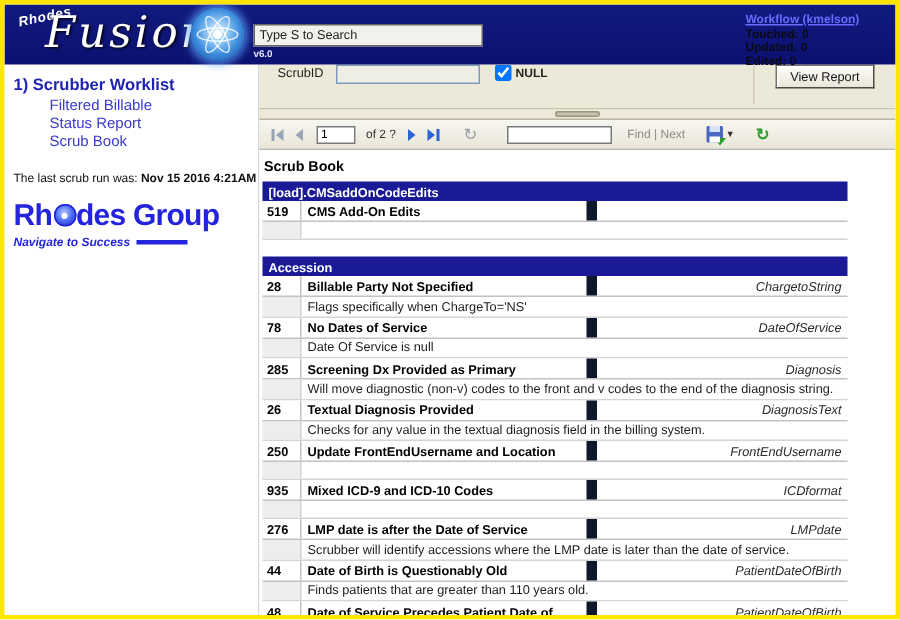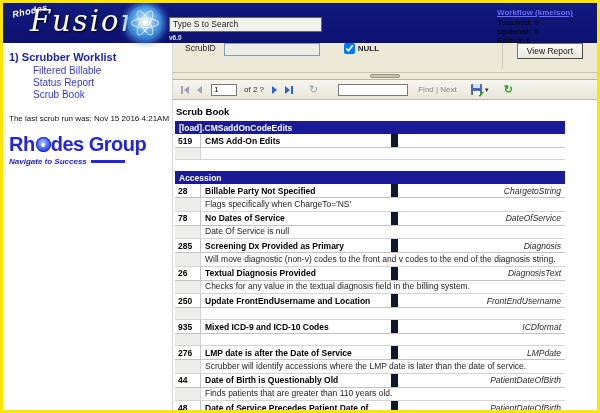--- a/index.html
+++ b/index.html
@@ -25,34 +25,34 @@
   .stat { color:#0a0a14; font-weight:bold; }
 
   
   .body { flex:1; display:flex; min-height:0; }
 
   
   .sidebar { flex:0 0 169px; background:#fff; padding:8px 0 0 6px; }
   .side-title { color:#1f23b2; font-weight:bold; font-size:11px; margin-bottom:2px; }
   .side-link { display:block; color:#3a3ace; font-size:10px; margin:1px 0 1px 24px; cursor:pointer; text-decoration:none; }
   .last-run { font-size:8px; color:#111; margin-top:14px; }
-  .last-run b { font-weight:normal; }
+  .last-run b { font-weight:bold; }
   .rg-logo { margin-top:10px; color:#2424dd; font-weight:bold; font-size:20px; letter-spacing:-0.5px; white-space:nowrap; }
   .rg-atom { display:inline-block; width:15px; height:15px; margin:0 0px -1px 1px; border-radius:50%;
              background:radial-gradient(circle at 45% 40%, #b8ccff 0%, #4a6cf0 45%, #1515b0 100%); box-shadow:0 0 0 1px #2424dd inset; position:relative; }
   .rg-atom .dot { position:absolute; left:5.5px; top:5.5px; width:4px; height:4px; border-radius:50%; background:#fff; }
   .tagline { color:#2424dd; font-size:8px; font-style:italic; font-weight:bold; margin-top:1px; display:flex; align-items:center; gap:4px; }
   .tag-bar { display:inline-block; width:34px; height:3px; background:#2424dd; }
 
   
   .main { flex:1; display:flex; flex-direction:column; border-left:1px solid #d8d8d8; min-width:0; }
   .param-panel { flex:0 0 30px; background:#ece9d8; border-bottom:1px solid #c9c5ae; display:flex; align-items:flex-start; padding:0 10px 0 12px; font-size:8.5px; color:#222; }
   .param-panel .plabel { margin-right:8px; }
   .scrubid-input { width:96px; height:13px; border:1px solid #7f9db9; background:#eeede6; font-size:8px; padding:0 2px; }
-  .cb-wrap { display:flex; align-items:center; margin-left:24px; gap:3px; }
+  .cb-wrap { display:flex; align-items:center; margin-left:10px; gap:3px; }
   .cb-wrap input { width:11px; height:11px; margin:0; }
   .null-label { font-weight:bold; font-size:8px; }
   .vdiv { margin-left:auto; width:1px; height:26px; background:#cfcbb6; }
   .view-report-btn { margin-left:14px; margin-right:4px; font-size:8.5px; padding:2px 9px; color:#111;
        background:linear-gradient(#fdfdfa,#e9e6d9); border:1px solid #75736a; border-right-color:#4c4a43; border-bottom-color:#4c4a43;
        box-shadow:1px 1px 0 #fff inset; cursor:pointer; font-family:Liberation Sans, sans-serif; }
   .splitter { flex:0 0 7px; background:#ece9d8; position:relative; border-bottom:1px solid #b9b5a0; }
   .splitter .handle { position:absolute; left:50%; top:1px; transform:translateX(-50%); width:30px; height:4px; background:#c6c2ae; border:1px solid #9a967f; border-radius:2px; cursor:row-resize; }
 
   

